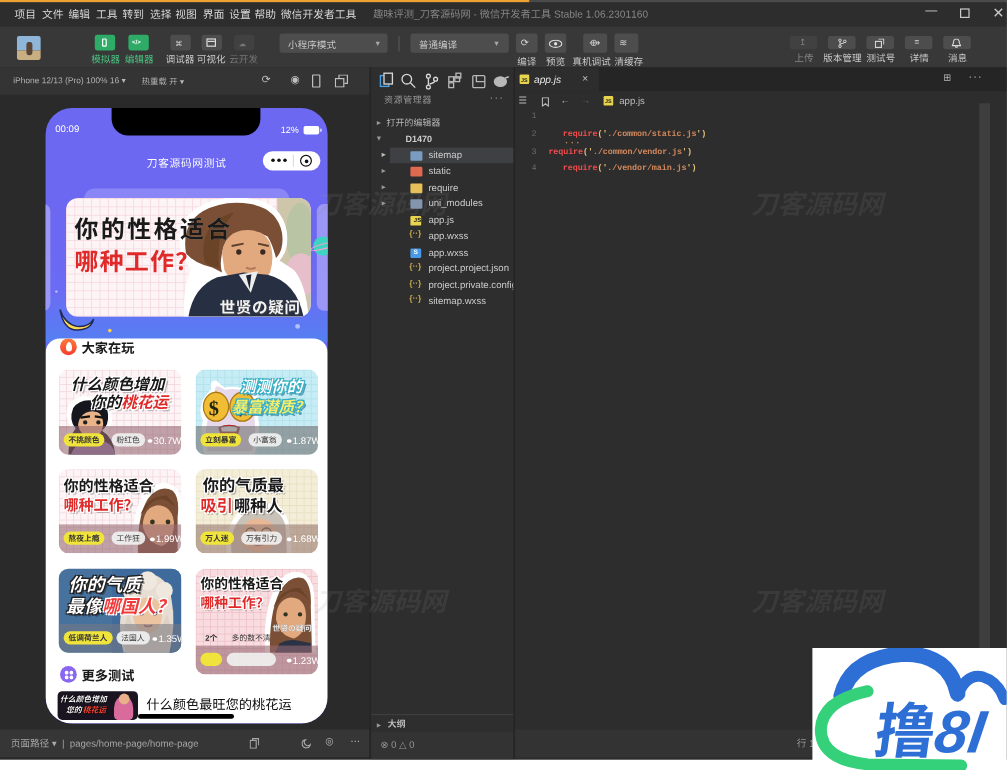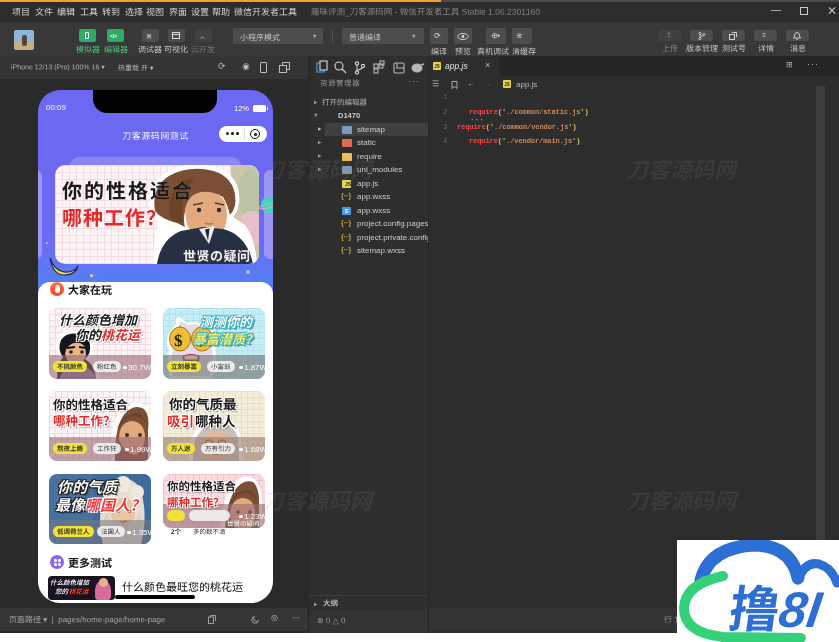--- a/index.html
+++ b/index.html
@@ -298,21 +298,21 @@
       <path d="M27 47 Q30 49 34 47" stroke="#a66" stroke-width="1.5" fill="none"></path>
     </svg>
     <div class="t1" style="left:8px;top:5px;font-size:15px;font-style:italic;color:#fff;text-shadow:-1px -1px 0 #222,1px -1px 0 #222,-1px 1px 0 #222,1px 1px 0 #222,2px 2px 1px #0008"><span class="cvh">你的气质</span></div>
     <div class="t1" style="left:6px;top:23px;font-size:15px;font-style:italic;color:#fff;text-shadow:-1px -1px 0 #222,1px -1px 0 #222,-1px 1px 0 #222,1px 1px 0 #222,2px 2px 1px #0008"><span class="cvh">最像</span><span style="color:#f23a3a;text-shadow:-1px -1px 0 #fff,1px -1px 0 #fff,-1px 1px 0 #fff,1px 1px 0 #fff"><span class="cvh">哪国人？</span></span></div>
     <div class="strip" style="background:rgba(120,120,130,0.55)"></div>
     <div class="tagy" style="left:4px"><span class="cvh">低调荷兰人</span></div>
     <div class="tagw" style="left:48px"><span class="cvh">法国人</span></div>
     <div class="cnt" style="left:78px"><i></i>1.35W</div>
   </div>
 
-  <div class="card" style="left:125px;top:384px;height:54px;background:#f9dcdf;background-image:linear-gradient(#f0c4cc 1px,transparent 1px),linear-gradient(90deg,#f0c4cc 1px,transparent 1px);background-size:6px 6px">
+  <div class="card" style="left:125px;top:384px;height:88px;background:#f9dcdf;background-image:linear-gradient(#f0c4cc 1px,transparent 1px),linear-gradient(90deg,#f0c4cc 1px,transparent 1px);background-size:6px 6px">
     <svg class="abs" style="left:56px;top:0" width="46" height="70" viewBox="0 0 46 70">
       <path d="M2 70 Q0 36 10 16 Q20 -2 34 4 Q44 10 43 30 L44 70 Z" fill="#fff"></path>
       <path d="M6 70 Q5 38 14 19 Q23 4 34 8 Q41 14 40 32 L41 70 Z" fill="#7a4f35"></path>
       <path d="M11 42 Q11 26 23 24 Q35 24 36 38 Q36 54 26 58 Q14 56 11 42 Z" fill="#e2a87e"></path>
       <path d="M9 32 Q15 16 31 16 L39 26 L31 20 Q21 16 13 28 Z" fill="#6b4428"></path>
       <circle cx="19" cy="38" r="1.8" fill="#332"></circle>
             <circle cx="31" cy="38" r="1.8" fill="#332"></circle>
       <path d="M14 62 Q22 58 30 60 L40 62 L40 70 L10 70 Z" fill="#2a3244"></path>
     </svg>
     <div class="t1" style="left:4px;top:5px;font-size:11.5px;text-shadow:-1px -1px 0 #fff,1px -1px 0 #fff,-1px 1px 0 #fff,1px 1px 0 #fff,1px 2px 1px #0006"><span class="cvh">你的性格适合</span></div>
@@ -409,21 +409,21 @@
  <div class="trow" style="top:134px">
         <span style="left:16px;color:#c8a84a;font-size:7px;font-weight:bold">{··}</span>
         <span style="left:32px">app.wxss</span>
       </div>
  <div class="trow" style="top:147.5px">
         <span class="fold" style="left:17px;top:3px;background:#4a9ae8;width:9px;height:8px;font-size:5.5px;color:#fff;font-weight:bold;text-align:center;line-height:8px">S</span>
         <span style="left:32px">app.wxss</span>
       </div>
  <div class="trow" style="top:161px">
         <span style="left:16px;color:#c8a84a;font-size:7px;font-weight:bold">{··}</span>
-        <span style="left:32px">project.config.pages</span>
+        <span style="left:32px">project.project.json</span>
       </div>
  <div class="trow" style="top:174.5px">
         <span style="left:16px;color:#c8a84a;font-size:7px;font-weight:bold">{··}</span>
         <span style="left:32px">project.private.config.js...</span>
       </div>
  <div class="trow" style="top:188px">
         <span style="left:16px;color:#c8a84a;font-size:7px;font-weight:bold">{··}</span>
         <span style="left:32px">sitemap.wxss</span>
       </div>
 

